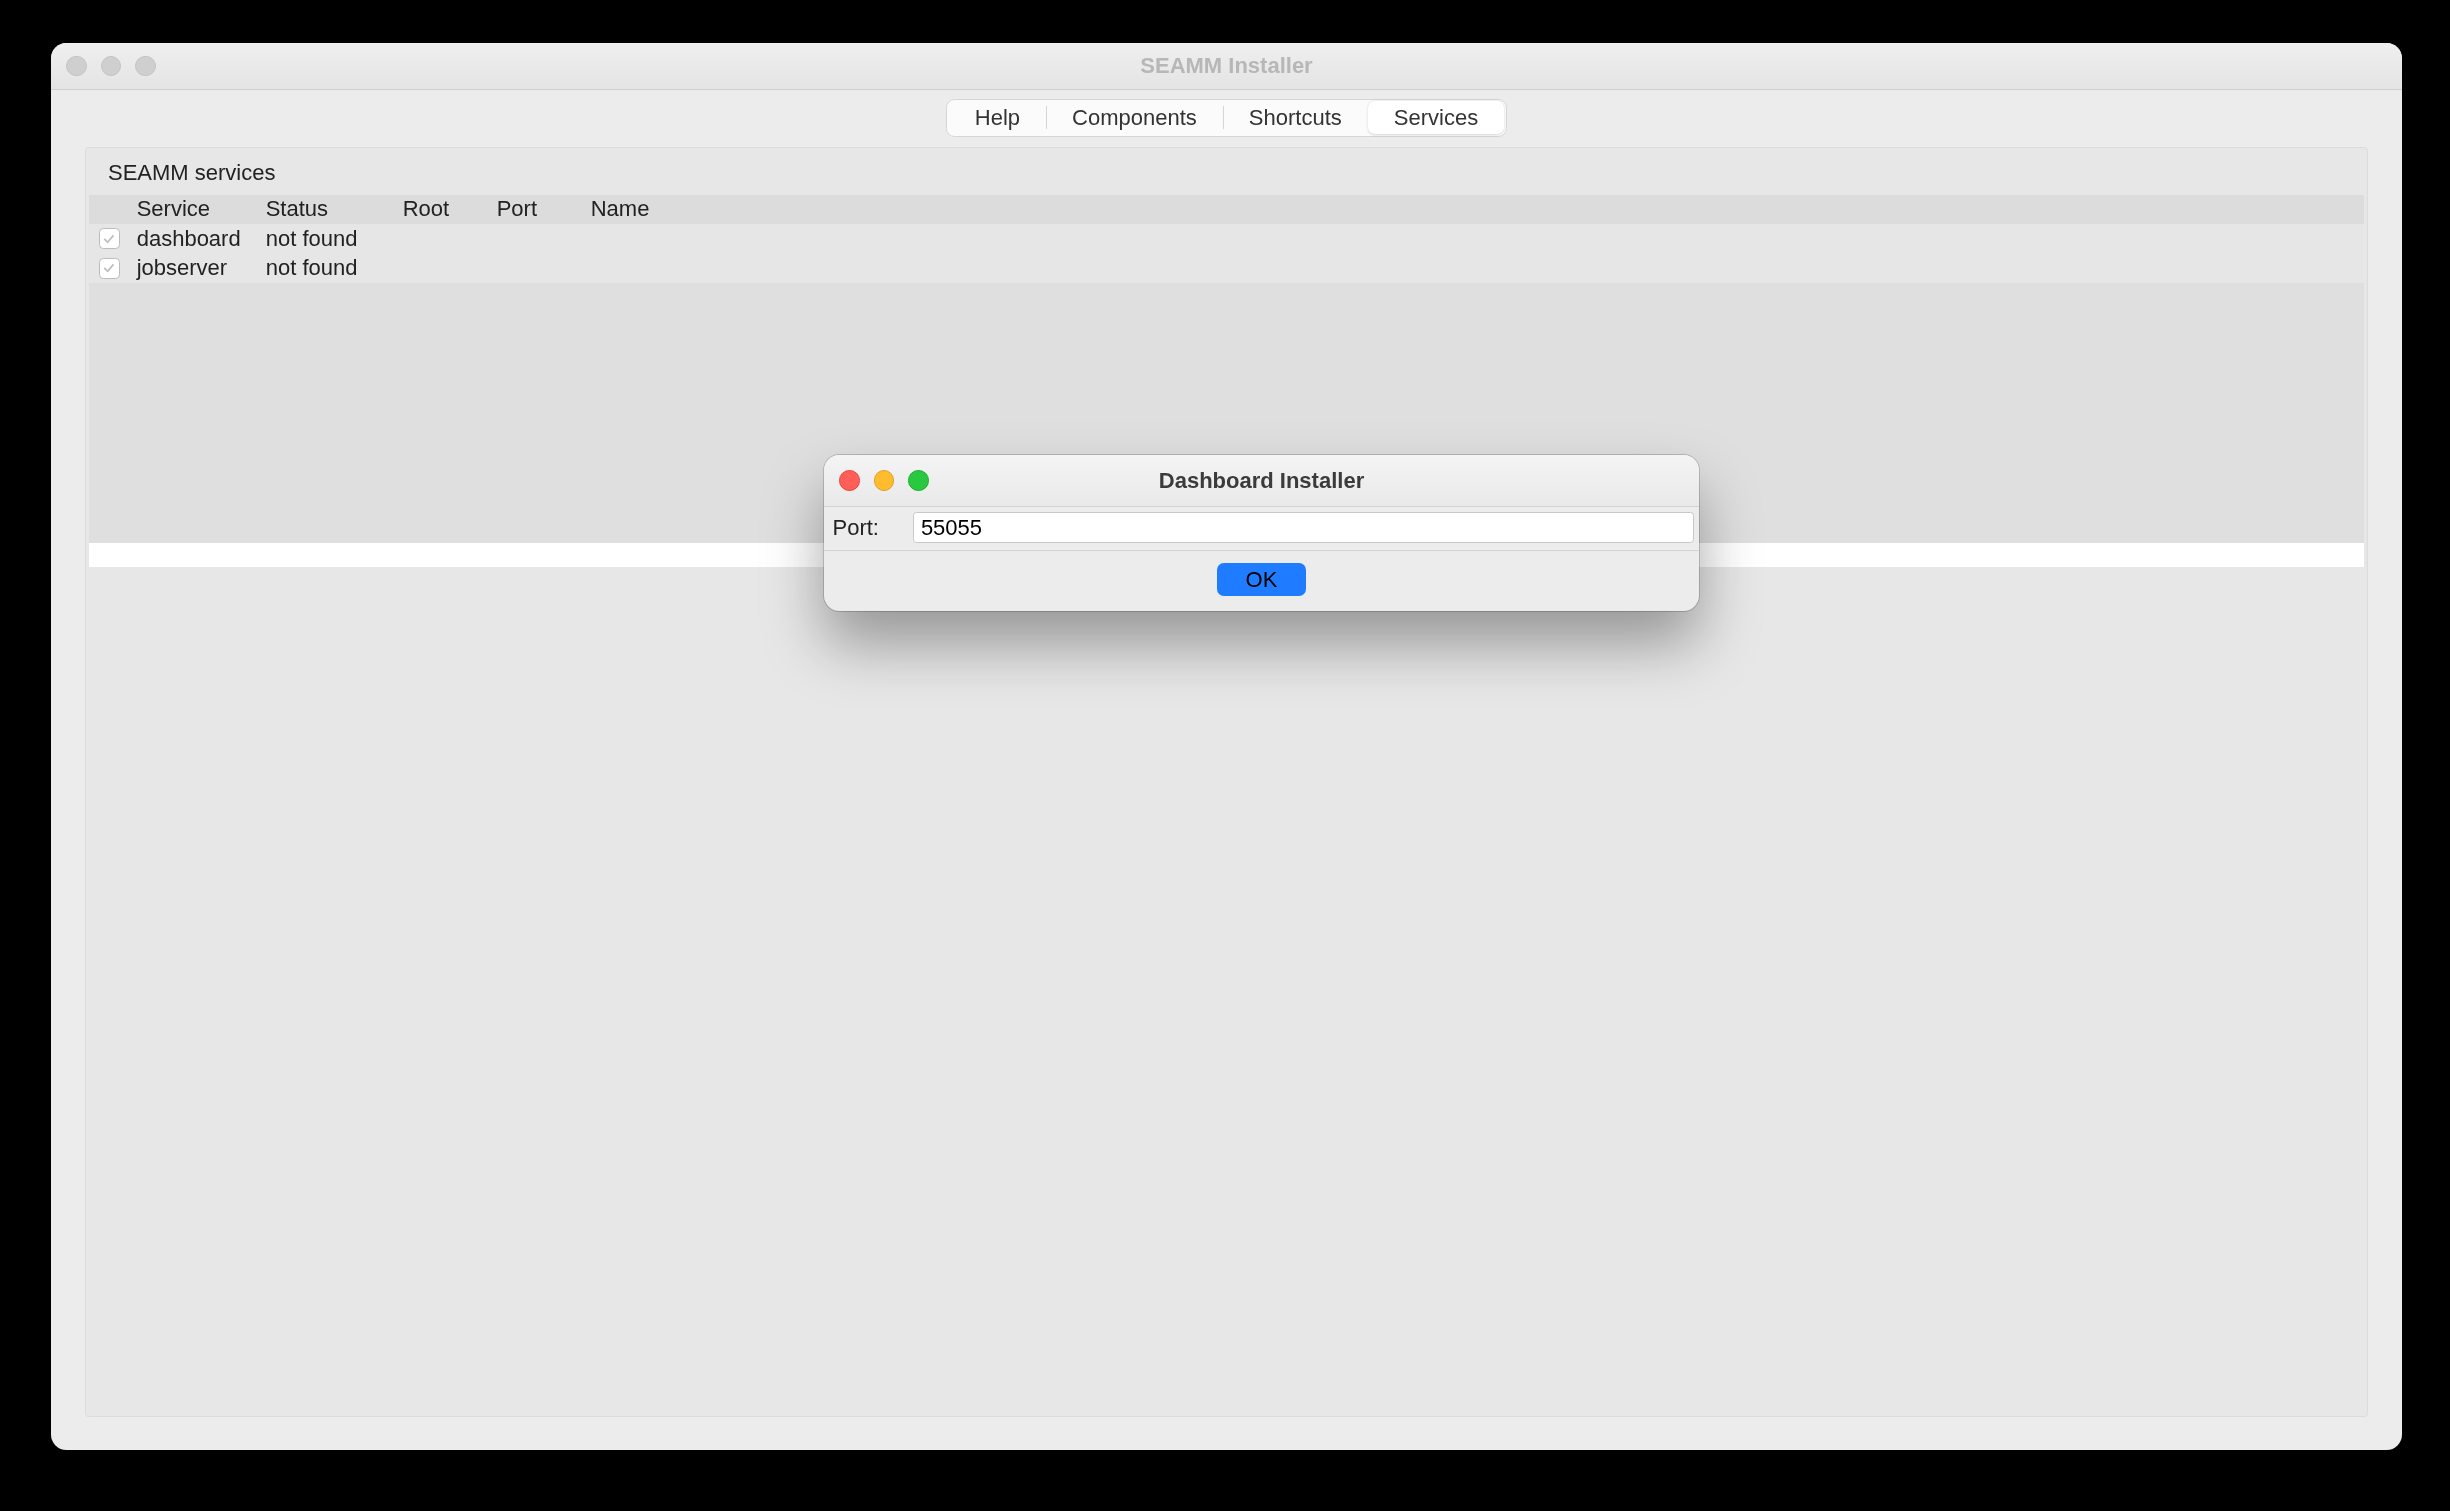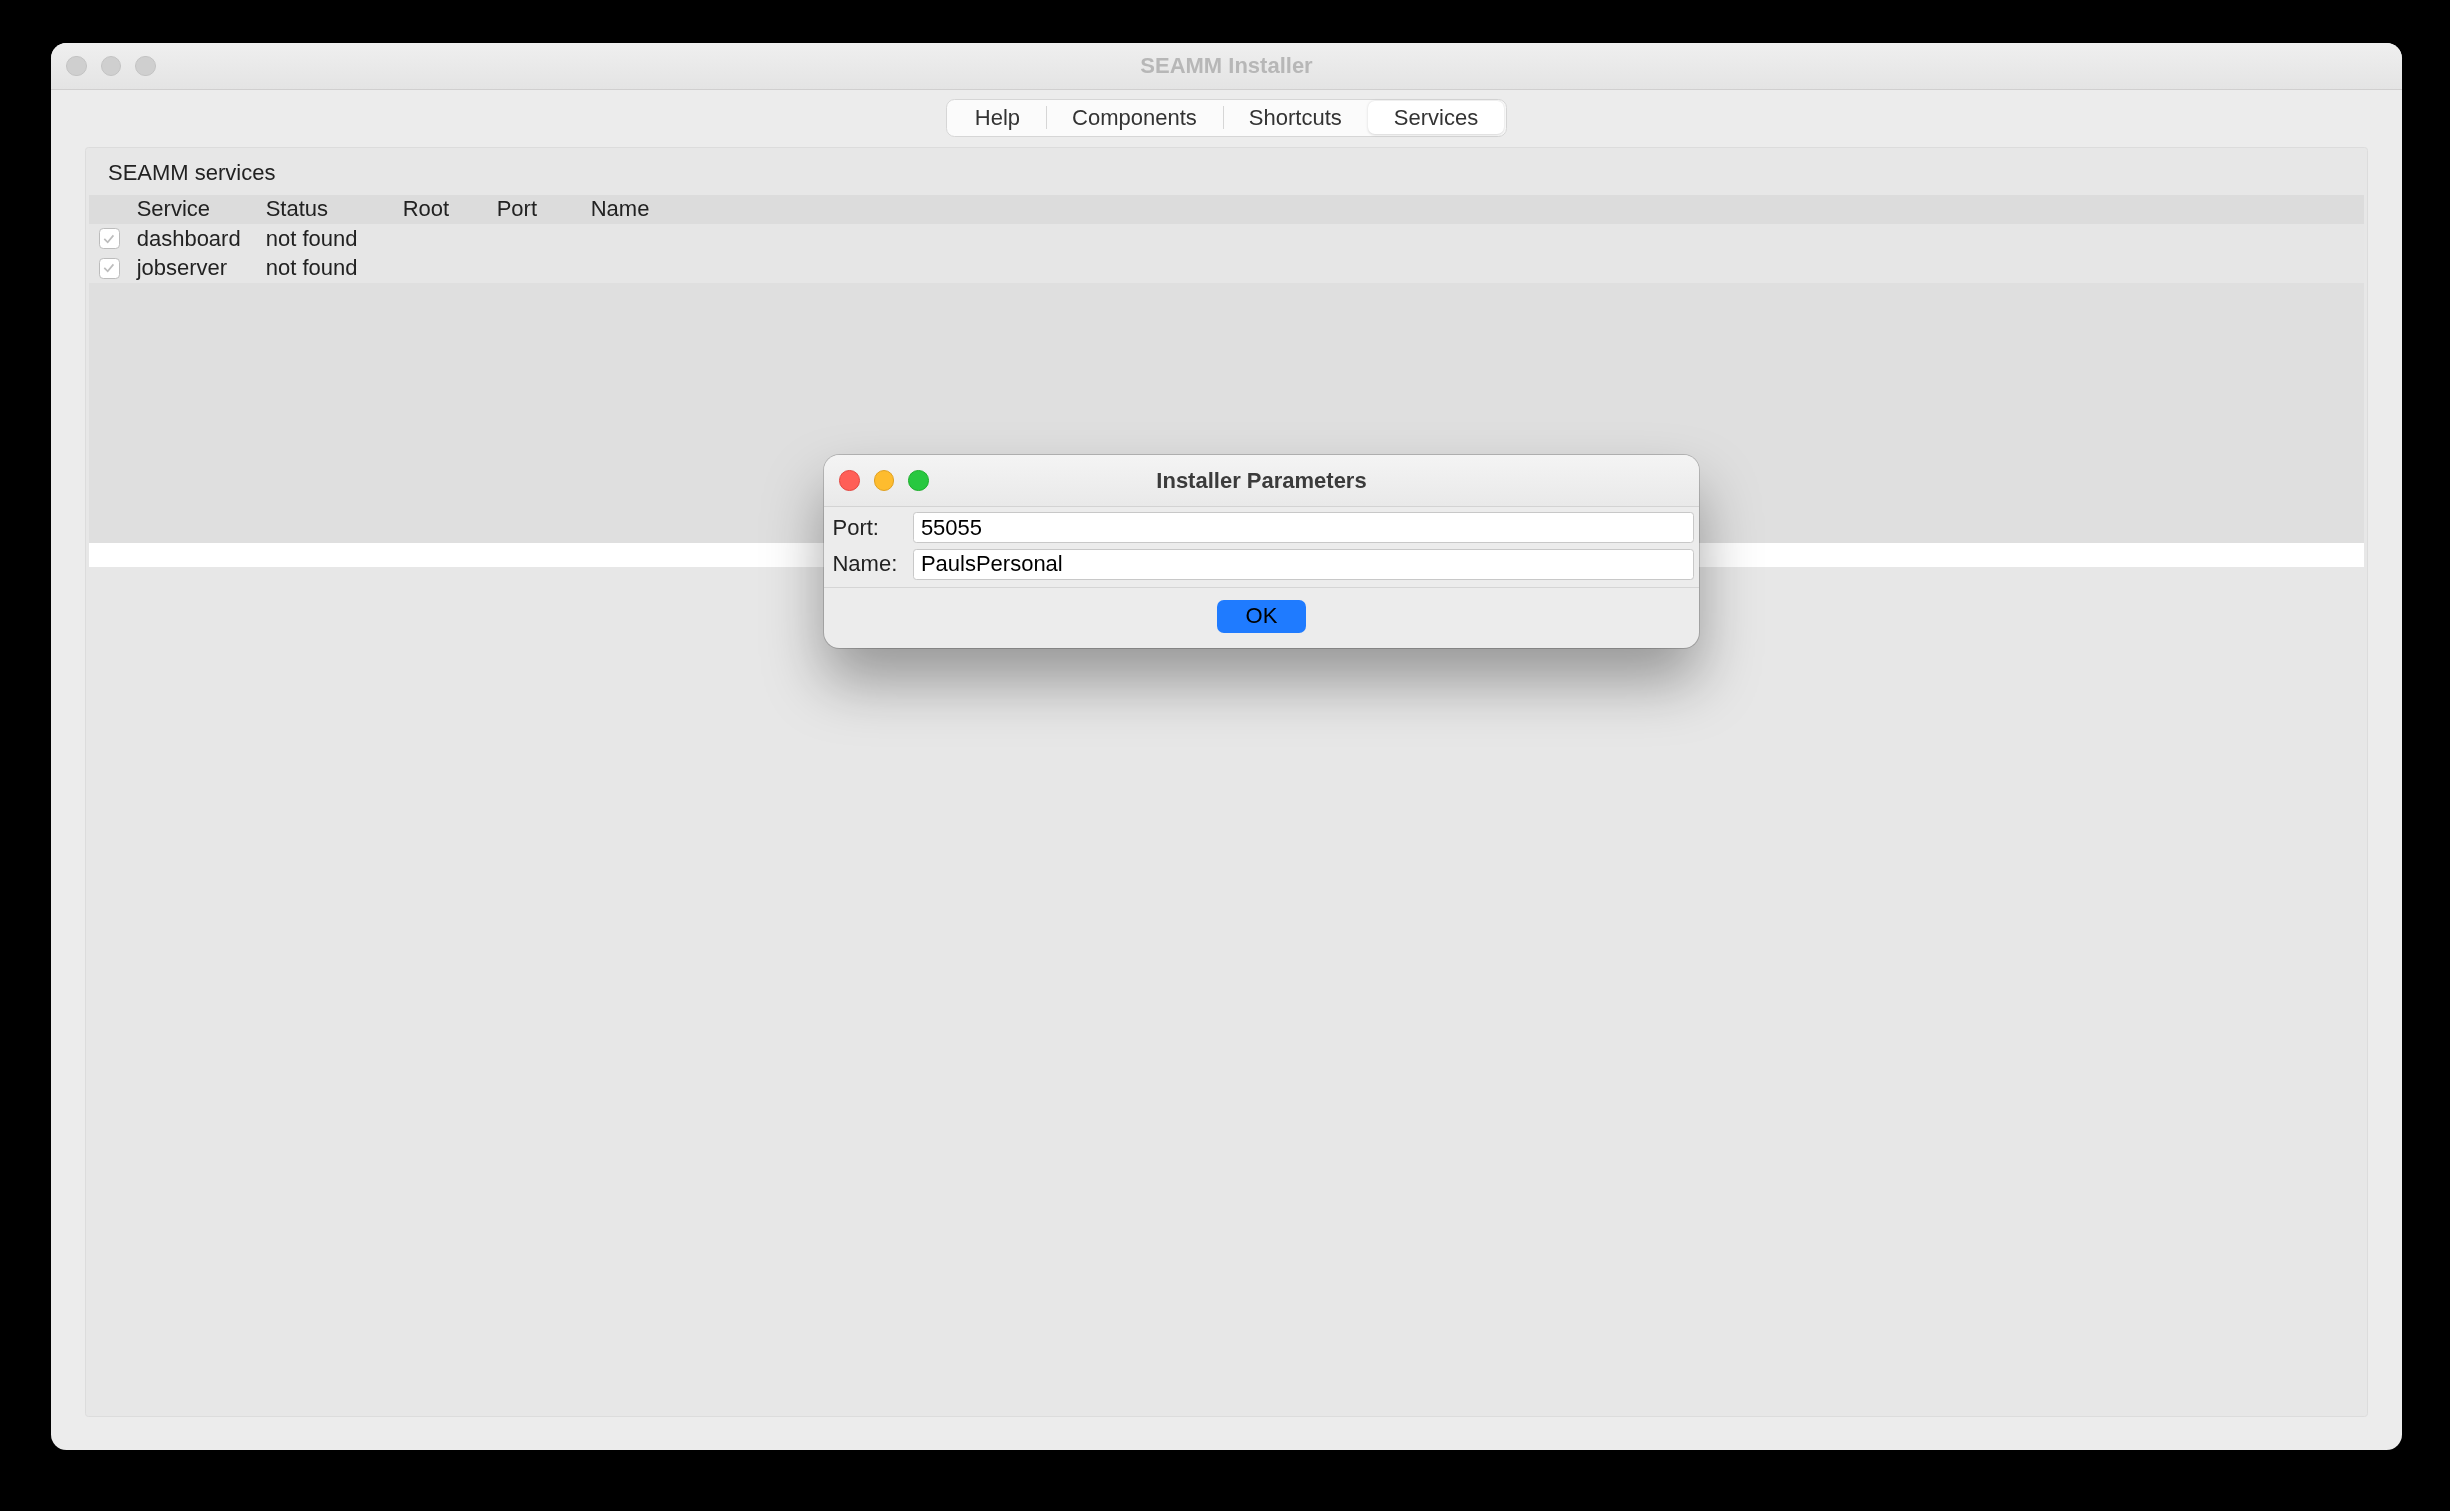--- a/index.html
+++ b/index.html
@@ -293,32 +293,28 @@
     </div>
   </div>
 
   <div class="dialog">
     <div class="dlg-titlebar">
       <div class="dlg-btns">
         <span class="dlg-btn btn-close"></span>
         <span class="dlg-btn btn-min"></span>
         <span class="dlg-btn btn-max"></span>
       </div>
-      <div class="dlg-title">Installer Parameters</div>
+      <div class="dlg-title">Dashboard Installer</div>
     </div>
 
     <div class="dlg-body">
       <div class="dlg-field">
         <label>Port:</label>
         <input type="text" value="55055" style="">
       </div>
-      <div class="dlg-field">
-        <label>Name:</label>
-        <input type="text" value="PaulsPersonal" style="">
-      </div>
       <div class="dlg-sep"></div>
     </div>
 
     <div class="dlg-footer">
       <button class="ok-btn">OK</button>
     </div>
   </div>
 
 </div>
 

